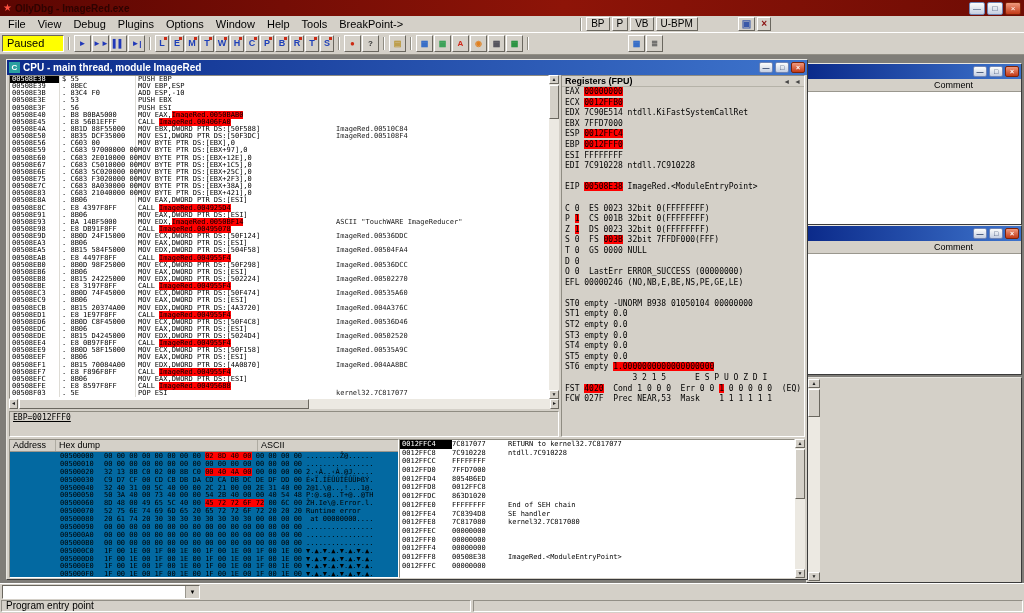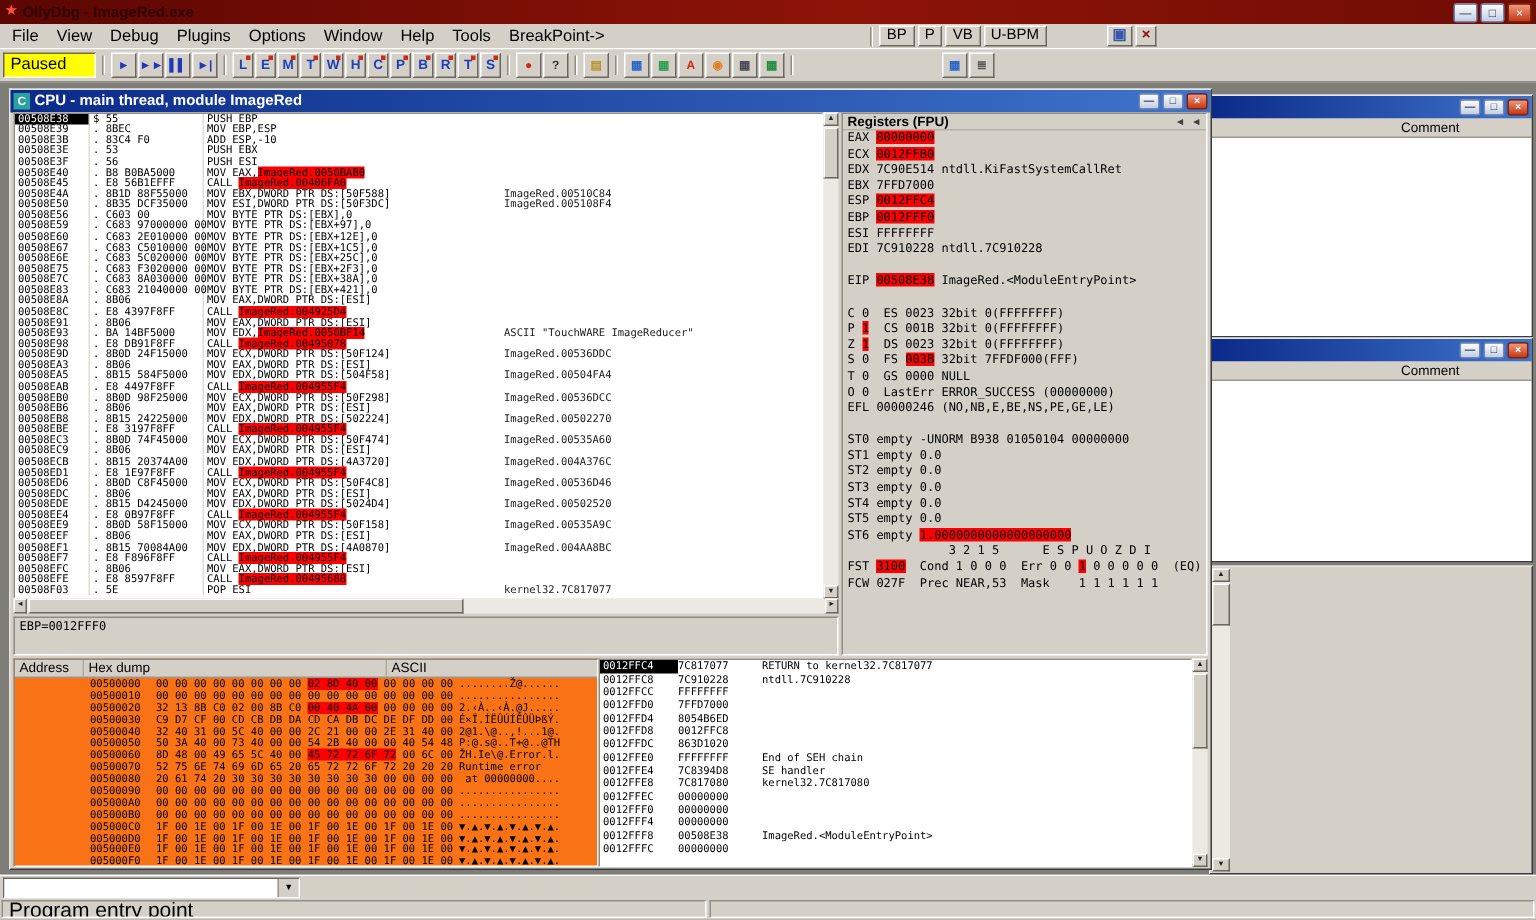--- a/index.html
+++ b/index.html
@@ -54,22 +54,22 @@
   .curcell{background:#000;color:#fff;}
   .red{background:#ff0000;color:#000;}
 
   #regs{left:552px;top:0;width:244px;height:362px;background:#d4d0c8;}
   .regs-head{height:11px;display:flex;align-items:center;padding:0 3px;font-family:"Liberation Sans",sans-serif;font-size:9px;font-weight:bold;border-bottom:1px solid #b5b2a8;}
   .regs-nav{margin-left:auto;display:flex;gap:4px;font-size:7px;color:#444;font-weight:normal;}
   .rline{font-size:8px;line-height:10.6px;white-space:pre;padding-left:3px;}
 
   #hscroll{left:0;top:324px;width:550px;height:10px;}
   #dvscroll{left:540px;top:0;width:10px;height:324px;}
-  #info{left:0;top:336px;width:550px;height:26px;background:#d4d0c8;font-size:8px;padding:1px 3px;white-space:pre;}
-  #dump{left:0;top:364px;width:390px;height:139px;background:#f97316;}
+  #info{left:0;top:336px;width:550px;height:26px;background:#d4d0c8;font-size:8px;padding:1px 3px;white-space:pre;text-decoration:underline;}
+  #dump{left:0;top:364px;width:390px;height:139px;background:#0369a1;}
   .dump-head{display:flex;height:12px;background:#d4d0c8;border-bottom:1px solid #9a978e;font-family:"Liberation Sans",sans-serif;font-size:9px;}
   .dh{border-right:1px solid #aeaba2;padding:0 3px;white-space:nowrap;overflow:hidden;}
   .dh-addr{width:46px;} .dh-hex{width:202px;} .dh-ascii{flex:1;border-right:0;}
   .mrow{display:flex;height:7.9px;line-height:8px;font-size:7px;white-space:pre;}
   .m-addr{width:46px;flex:0 0 auto;padding-left:2px;margin-left:48px;}
   .m-hex{width:202px;flex:0 0 auto;}
   .m-ascii{flex:1;}
   #stack{left:390px;top:364px;width:396px;height:139px;background:#fff;}
   .srow{display:flex;height:8.7px;line-height:8.8px;font-size:7px;white-space:pre;}
   .s-addr{width:52px;flex:0 0 auto;padding-left:2px;}
@@ -96,21 +96,21 @@
   .sc2{flex:1;padding:0 3px;}
   .sbody{flex:1;background:#fff;}
   #panelC{position:absolute;left:806px;top:322px;width:216px;height:206px;z-index:1;background:#d4d0c8;border:1px solid;border-color:#e8e6e0 #3a3a3a #3a3a3a #e8e6e0;}
   #cscroll{left:1px;top:1px;width:12px;height:202px;}
 
   
   .cmdrow{height:16px;flex:0 0 auto;background:#d4d0c8;display:flex;align-items:center;padding:0 2px;border-top:1px solid #fff;}
   .combo{width:198px;height:14px;background:#fff;border:1px solid;border-color:#6a675f #fff #fff #6a675f;display:flex;}
   .cmd-input{flex:1;border:0;outline:none;font-size:10px;padding:0 2px;font-family:"Liberation Sans",sans-serif;background:#fff;}
   .drop{width:14px;background:#d4d0c8;border-left:1px solid #9a978e;font-size:6px;text-align:center;line-height:12px;}
-  .statusbar{height:14px;flex:0 0 auto;background:#d4d0c8;display:flex;font-size:14px;}
+  .statusbar{height:14px;flex:0 0 auto;background:#d4d0c8;display:flex;font-size:10px;}
   .status-cell{border:1px solid;border-color:#928f86 #fff #fff #928f86;margin:1px;padding:0 4px;line-height:10px;white-space:nowrap;overflow:hidden;}
   .status-main{width:470px;}
   .status-rest{flex:1;}
 </style>
 </head>
 <body>
 
 <div class="screen">
 
   <div class="titlebar">
@@ -316,32 +316,33 @@
               <div class="rline"><span>ESI FFFFFFFF</span></div>
               <div class="rline"><span>EDI 7C910228 ntdll.7C910228</span></div>
               <div class="rline">&nbsp;</div>
               <div class="rline"><span>EIP </span><span class="red">00508E38</span><span> ImageRed.&lt;ModuleEntryPoint&gt;</span></div>
               <div class="rline">&nbsp;</div>
               <div class="rline"><span>C 0  ES 0023 32bit 0(FFFFFFFF)</span></div>
               <div class="rline"><span>P </span><span class="red">1</span><span>  CS 001B 32bit 0(FFFFFFFF)</span></div>
               <div class="rline"><span>Z </span><span class="red">1</span><span>  DS 0023 32bit 0(FFFFFFFF)</span></div>
               <div class="rline"><span>S 0  FS </span><span class="red">003B</span><span> 32bit 7FFDF000(FFF)</span></div>
               <div class="rline"><span>T 0  GS 0000 NULL</span></div>
+              <div class="rline"><span>D 0</span></div>
               <div class="rline"><span>O 0  LastErr ERROR_SUCCESS (00000000)</span></div>
               <div class="rline"><span>EFL 00000246 (NO,NB,E,BE,NS,PE,GE,LE)</span></div>
               <div class="rline">&nbsp;</div>
               <div class="rline"><span>ST0 empty -UNORM B938 01050104 00000000</span></div>
               <div class="rline"><span>ST1 empty 0.0</span></div>
               <div class="rline"><span>ST2 empty 0.0</span></div>
               <div class="rline"><span>ST3 empty 0.0</span></div>
               <div class="rline"><span>ST4 empty 0.0</span></div>
               <div class="rline"><span>ST5 empty 0.0</span></div>
               <div class="rline"><span>ST6 empty </span><span class="red">1.0000000000000000000</span></div>
               <div class="rline"><span>              3 2 1 5      E S P U O Z D I</span></div>
-              <div class="rline"><span>FST </span><span class="red">3100</span><span>  Cond 1 0 0 0  Err 0 0 </span><span class="red">1</span><span> 0 0 0 0 0  (EQ)</span></div>
+              <div class="rline"><span>FST </span><span class="red">4020</span><span>  Cond 1 0 0 0  Err 0 0 </span><span class="red">1</span><span> 0 0 0 0 0  (EQ)</span></div>
               <div class="rline"><span>FCW 027F  Prec NEAR,53  Mask    1 1 1 1 1 1</span></div>
             </div>
         </div>
 
         <div class="sb h" id="hscroll">
           <span class="ar start">◄</span>
           <span class="th" style="left:10px;width:290px;"></span>
           <span class="ar end">►</span>
         </div>
 

